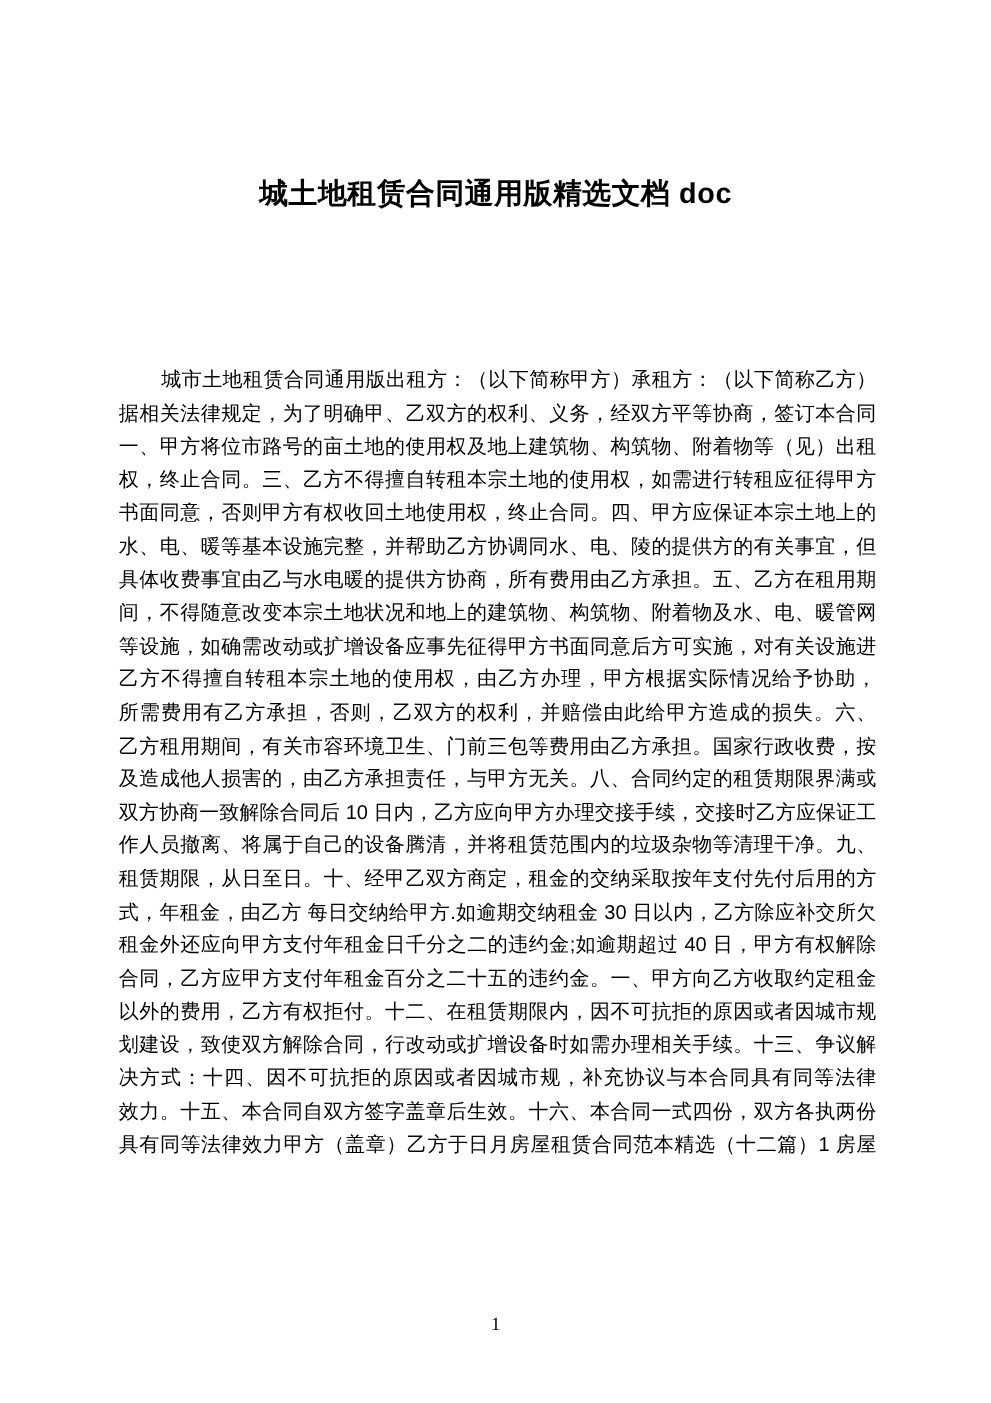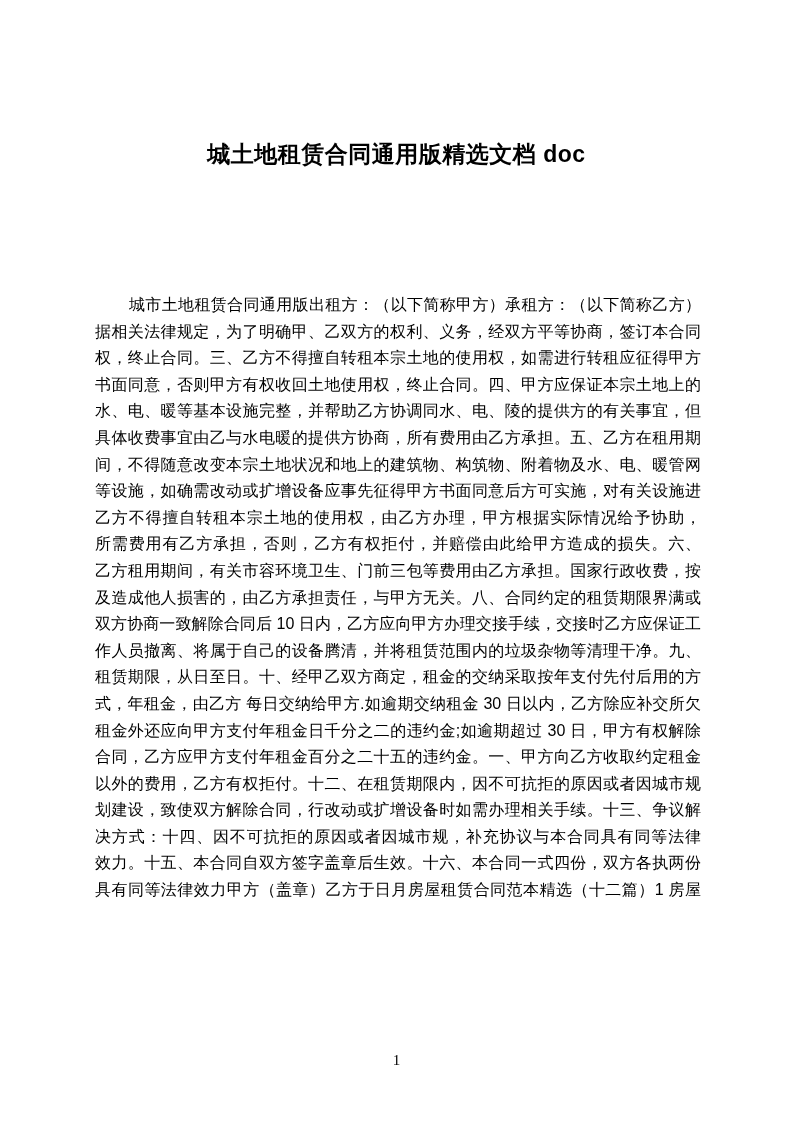--- a/index.html
+++ b/index.html
@@ -61,35 +61,36 @@
 </style>
 </head>
 <body>
 
 <div class="page">
   <h1 class="title">城土地租赁合同通用版精选文档 doc</h1>
 
   <div class="body-text">
       <div class="text-line">城市土地租赁合同通用版出租方：（以下简称甲方）承租方：（以下简称乙方）根</div>
       <div class="text-line">据相关法律规定，为了明确甲、乙双方的权利、义务，经双方平等协商，签订本合同</div>
+      <div class="text-line">一、甲方将位市路号的亩土地的使用权及地上建筑物、构筑物、附着物等（见）出租</div>
       <div class="text-line">权，终止合同。三、乙方不得擅自转租本宗土地的使用权，如需进行转租应征得甲方</div>
       <div class="text-line">书面同意，否则甲方有权收回土地使用权，终止合同。四、甲方应保证本宗土地上的</div>
       <div class="text-line">水、电、暖等基本设施完整，并帮助乙方协调同水、电、陵的提供方的有关事宜，但</div>
       <div class="text-line">具体收费事宜由乙与水电暖的提供方协商，所有费用由乙方承担。五、乙方在租用期</div>
       <div class="text-line">间，不得随意改变本宗土地状况和地上的建筑物、构筑物、附着物及水、电、暖管网</div>
       <div class="text-line">等设施，如确需改动或扩增设备应事先征得甲方书面同意后方可实施，对有关设施进</div>
       <div class="text-line">乙方不得擅自转租本宗土地的使用权，由乙方办理，甲方根据实际情况给予协助，</div>
-      <div class="text-line">所需费用有乙方承担，否则，乙方有权拒付，并赔偿由此给甲方造成的损失。六、</div>
+      <div class="text-line">所需费用有乙方承担，否则，乙双方的权利，并赔偿由此给甲方造成的损失。六、</div>
       <div class="text-line">乙方租用期间，有关市容环境卫生、门前三包等费用由乙方承担。国家行政收费，按</div>
       <div class="text-line">及造成他人损害的，由乙方承担责任，与甲方无关。八、合同约定的租赁期限界满或</div>
       <div class="text-line">双方协商一致解除合同后 10 日内，乙方应向甲方办理交接手续，交接时乙方应保证工</div>
       <div class="text-line">作人员撤离、将属于自己的设备腾清，并将租赁范围内的垃圾杂物等清理干净。九、</div>
       <div class="text-line">租赁期限，从日至日。十、经甲乙双方商定，租金的交纳采取按年支付先付后用的方</div>
       <div class="text-line">式，年租金，由乙方 每日交纳给甲方.如逾期交纳租金 30 日以内，乙方除应补交所欠</div>
-      <div class="text-line">租金外还应向甲方支付年租金日千分之二的违约金;如逾期超过 30 日，甲方有权解除</div>
+      <div class="text-line">租金外还应向甲方支付年租金日千分之二的违约金;如逾期超过 40 日，甲方有权解除</div>
       <div class="text-line">合同，乙方应甲方支付年租金百分之二十五的违约金。一、甲方向乙方收取约定租金</div>
       <div class="text-line">以外的费用，乙方有权拒付。十二、在租赁期限内，因不可抗拒的原因或者因城市规</div>
       <div class="text-line">划建设，致使双方解除合同，行改动或扩增设备时如需办理相关手续。十三、争议解</div>
       <div class="text-line">决方式：十四、因不可抗拒的原因或者因城市规，补充协议与本合同具有同等法律</div>
       <div class="text-line">效力。十五、本合同自双方签字盖章后生效。十六、本合同一式四份，双方各执两份</div>
       <div class="text-line">具有同等法律效力甲方（盖章）乙方于日月房屋租赁合同范本精选（十二篇）1 房屋</div>
     </div>
 
   <div class="page-number">1</div>
 </div>

